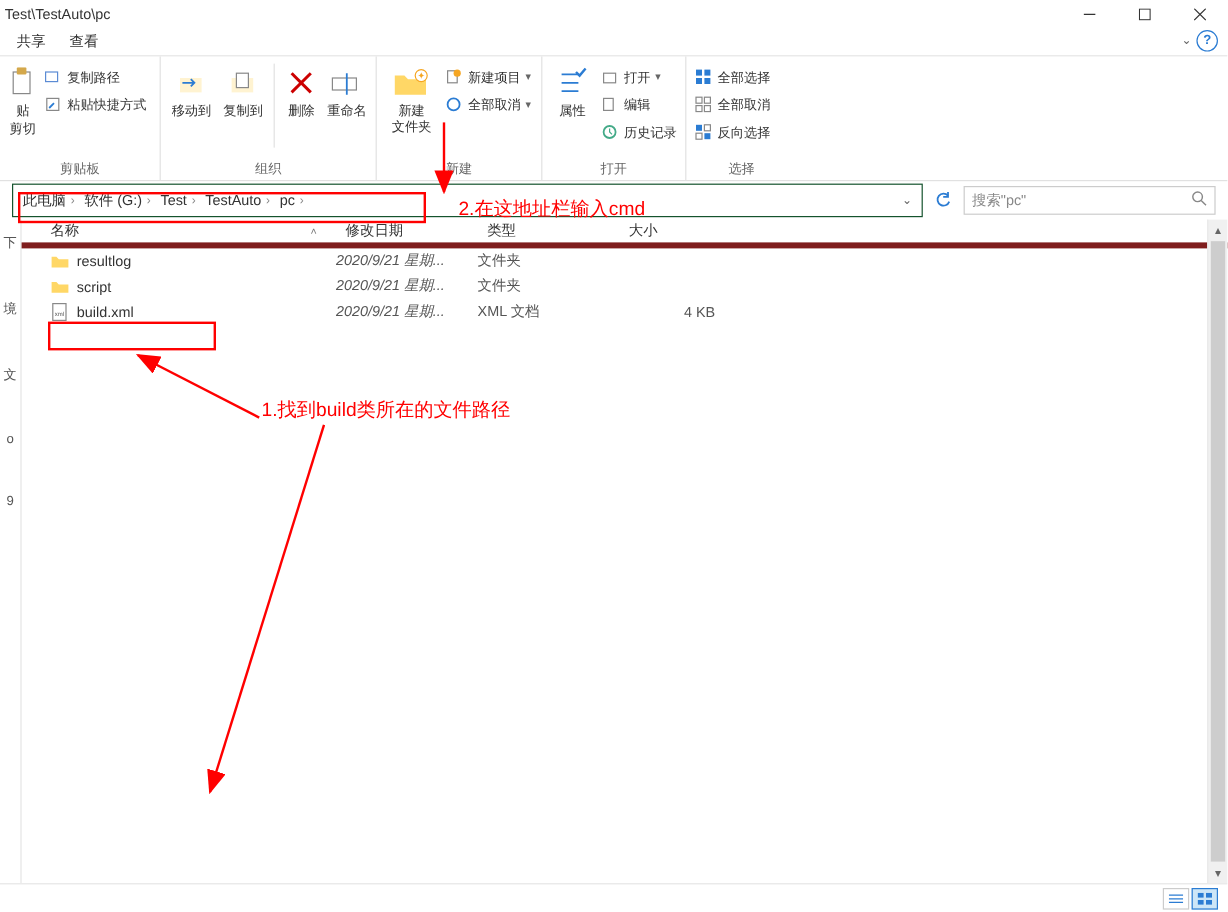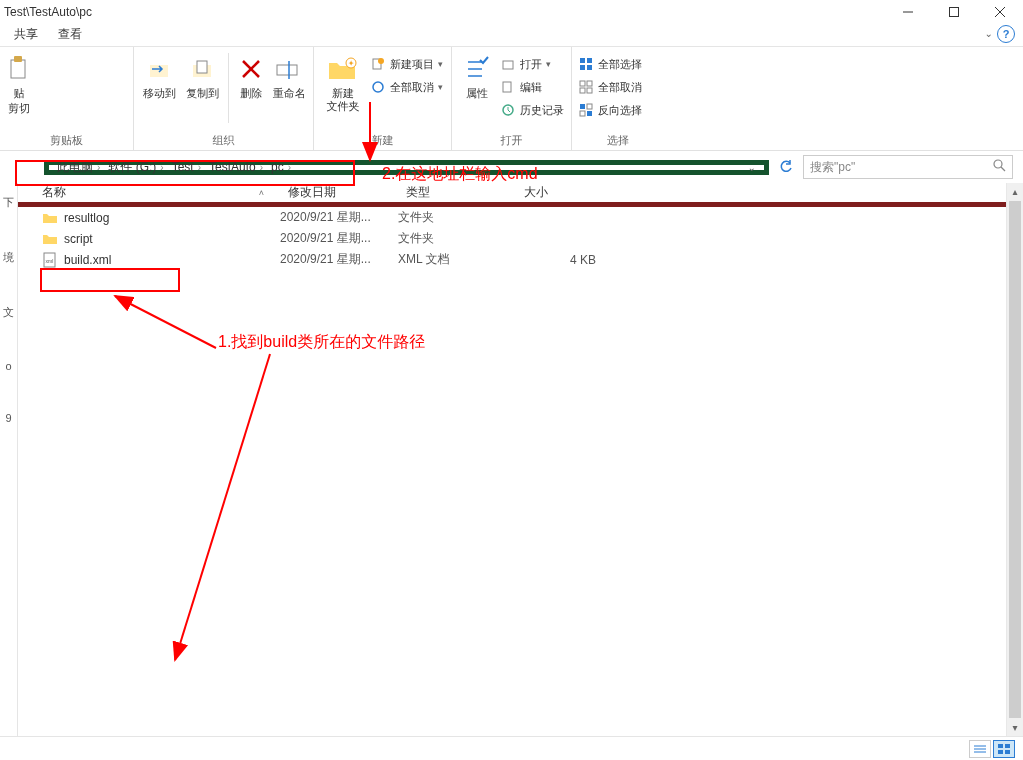--- a/index.html
+++ b/index.html
@@ -25,42 +25,42 @@
 .rgroup-label { text-align: center; font-size: 11px; color: #666; padding: 2px 0; }
 .big-btn { display: flex; flex-direction: column; align-items: center; justify-content: flex-start; width: 46px; padding-top: 4px; gap: 2px; }
 .big-btn .ico { width: 32px; height: 32px; display: flex; align-items: center; justify-content: center; }
 .big-btn .lbl { font-size: 11px; text-align: center; line-height: 1.2; }
 .small-row { display: flex; align-items: center; gap: 4px; height: 22px; font-size: 11px; }
 .small-row .sico { width: 16px; height: 16px; display: flex; align-items: center; justify-content: center; }
 .vstack { display: flex; flex-direction: column; gap: 1px; padding-top: 4px; }
 
 
 .navrow { height: 32px; display: flex; align-items: center; padding: 4px 10px; gap: 6px; }
-.addrbar { flex: 1; height: 15px; border: 5px solid #14532d; display: flex; align-items: center; padding: 0 4px; font-size: 12px; position: relative; margin-left: 34px; }
+.addrbar { flex: 1; height: 28px; border: 1px solid #14532d; display: flex; align-items: center; padding: 0 4px; font-size: 12px; position: relative; }
 .crumb { padding: 0 4px; display: flex; align-items: center; gap: 4px; }
 .crumb .arr { color: #888; font-size: 10px; }
 .addrbar .dd { margin-left: auto; color: #666; font-size: 10px; padding: 0 4px; }
 .refresh-btn { width: 22px; height: 22px; display: flex; align-items: center; justify-content: center; color: #2b7cd3; }
 .searchbox { width: 210px; height: 24px; border: 1px solid #ccc; display: flex; align-items: center; padding: 0 6px; color: #888; font-size: 12px; position: relative; }
 .searchbox .sicon { position: absolute; right: 6px; color: #888; }
 
 
 .content { position: absolute; top: 183px; bottom: 24px; left: 0; right: 0; display: flex; }
 .leftstrip { width: 18px; border-right: 1px solid #e5e5e5; font-size: 11px; color: #555; display: flex; flex-direction: column; align-items: center; gap: 40px; padding-top: 12px; }
 .filepane { flex: 1; position: relative; }
 .colheaders { height: 24px; display: flex; align-items: center; border-bottom: 5px solid #7f1d1d; font-size: 12px; color: #333; }
 .col { padding: 0 8px; }
 .col-name { width: 262px; padding-left: 24px; display:flex; align-items:center; gap:6px;}
 .col-date { width: 118px; }
 .col-type { width: 118px; }
 .col-size { width: 100px; }
 .rows { }
 .frow { height: 21px; display: flex; align-items: center; font-size: 12px; }
 .frow .c-name { width: 262px; padding-left: 24px; display: flex; align-items: center; gap: 6px; }
-.frow .c-date { width: 118px; color: #555; }
+.frow .c-date { width: 118px; color: #555; font-style: italic; }
 .frow .c-type { width: 118px; color: #555; }
 .frow .c-size { width: 100px; color: #555; text-align: right; padding-right: 20px; }
 .fico { width: 16px; height: 16px; display:inline-flex; align-items:center; justify-content:center; }
 .scrollbar-v { position: absolute; right: 0; top: 183px; bottom: 24px; width: 17px; background: #f0f0f0; border-left: 1px solid #e8e8e8; }
 .scrollbar-v .thumb { position: absolute; top: 18px; bottom: 18px; left: 2px; right: 2px; background: #cdcdcd; }
 .scrollbar-v .arrup, .scrollbar-v .arrdn { position: absolute; left:0; right:0; height:17px; display:flex; align-items:center; justify-content:center; color:#666; font-size:10px;}
 .scrollbar-v .arrup{top:0;} .scrollbar-v .arrdn{bottom:0;}
 
 
 .statusbar { position: absolute; bottom: 0; left: 0; right: 0; height: 24px; border-top: 1px solid #e5e5e5; display: flex; align-items: center; padding: 0 8px; font-size: 11px; color: #666; }
@@ -114,20 +114,39 @@
     <div class="rgroup-body">
       <div class="big-btn" style="width:26px;">
         <div class="ico">
             <svg width="20" height="26">
               <rect x="2" y="4" width="14" height="18" fill="#fff" stroke="#888"></rect>
               <rect x="5" y="0" width="8" height="6" rx="1" fill="#d4a84b"></rect>
             </svg>
           </div>
         <div class="lbl">贴</div>
         <div class="lbl">剪切</div>
+      </div>
+      <div class="vstack">
+        <div class="small-row">
+            <span class="sico">
+              <svg width="14" height="14">
+                <rect x="1" y="3" width="10" height="8" fill="#fff" stroke="#5b8bd4"></rect>
+              </svg>
+            </span>
+            <span>复制路径</span>
+          </div>
+        <div class="small-row">
+            <span class="sico">
+              <svg width="14" height="14">
+                <rect x="2" y="2" width="10" height="10" fill="#fff" stroke="#888"></rect>
+                <path d="M4 10 L8 6" stroke="#2b7cd3" stroke-width="1.5"></path>
+              </svg>
+            </span>
+            <span>粘贴快捷方式</span>
+          </div>
       </div>
     </div>
     <div class="rgroup-label">剪贴板</div>
   </div>
 
   <div class="rgroup" style="width:180px;">
     <div class="rgroup-body">
       <div class="big-btn">
         <div class="ico">
             <svg width="28" height="28">

